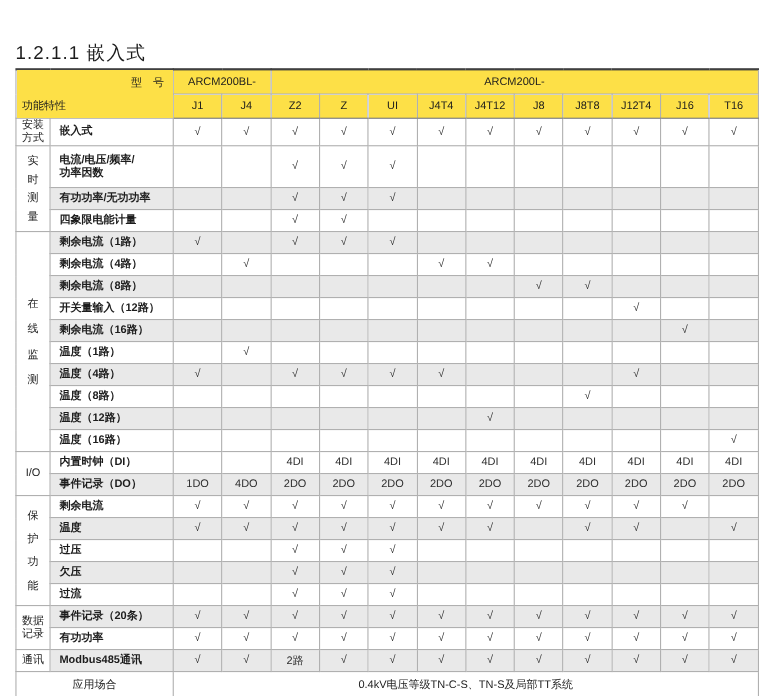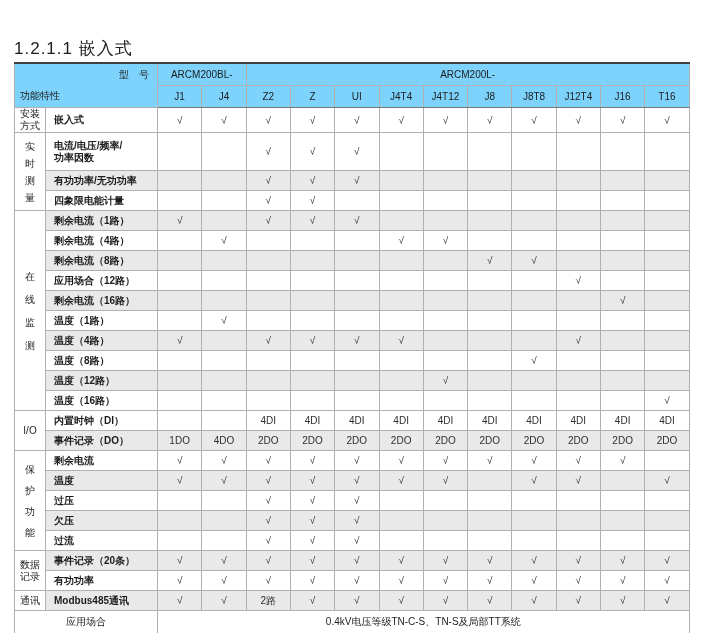--- a/index.html
+++ b/index.html
@@ -6,21 +6,21 @@
   .page{position:relative;width:703px;height:633px;background:#ffffff;overflow:hidden;
         font-family:"Liberation Sans","DejaVu Sans",sans-serif;color:#1c1c1c;}
   .doc-title{position:absolute;left:14px;top:7px;font-size:13px;font-weight:bold;letter-spacing:1px;}
   .doc-subtitle{position:absolute;left:14px;top:37px;font-size:17px;letter-spacing:1px;}
 
   table.spec{position:absolute;left:14px;top:62px;width:675px;border-collapse:collapse;table-layout:fixed;
              border-left:1px solid #909090;border-right:1px solid #909090;
              border-top:2px solid #3f3f3f;border-bottom:3px solid #3f3f3f;}
   .spec th,.spec td{border:1px solid #b0b0b0;font-size:10px;font-weight:normal;
                     text-align:center;vertical-align:middle;padding:0;overflow:hidden;}
-  .spec thead th{background:#7dd3fc;height:21px;}
+  .spec thead th{background:#fde047;height:21px;}
   .spec thead tr:last-child th{border-bottom-color:#787878;}
   tr.shaded td{background:#e9e9e9;}
   tr.gstart td{border-top-color:#787878;}
   .spec tbody tr{height:20px;}
   .spec tbody tr.row-first{height:24px;}
   .spec tbody tr.tall{height:38px;}
   .spec tbody tr.footer-row{height:24px;margin-left:39px;}
 
   td.feature{text-align:left;padding-left:8px;white-space:pre-line;line-height:12px;font-weight:bold;}
   td.glabel{white-space:pre-line;background:#fff !important;padding:0 2px;}
@@ -187,21 +187,21 @@
           <td class="value"></td>
           <td class="value"></td>
           <td class="value"></td>
           <td class="value">√</td>
           <td class="value">√</td>
           <td class="value"></td>
           <td class="value"></td>
           <td class="value"></td>
         </tr>
         <tr class="">
-          <td class="feature">应用场合（12路）</td>
+          <td class="feature">开关量输入（12路）</td>
           <td class="value"></td>
           <td class="value"></td>
           <td class="value"></td>
           <td class="value"></td>
           <td class="value"></td>
           <td class="value"></td>
           <td class="value"></td>
           <td class="value"></td>
           <td class="value"></td>
           <td class="value">√</td>

